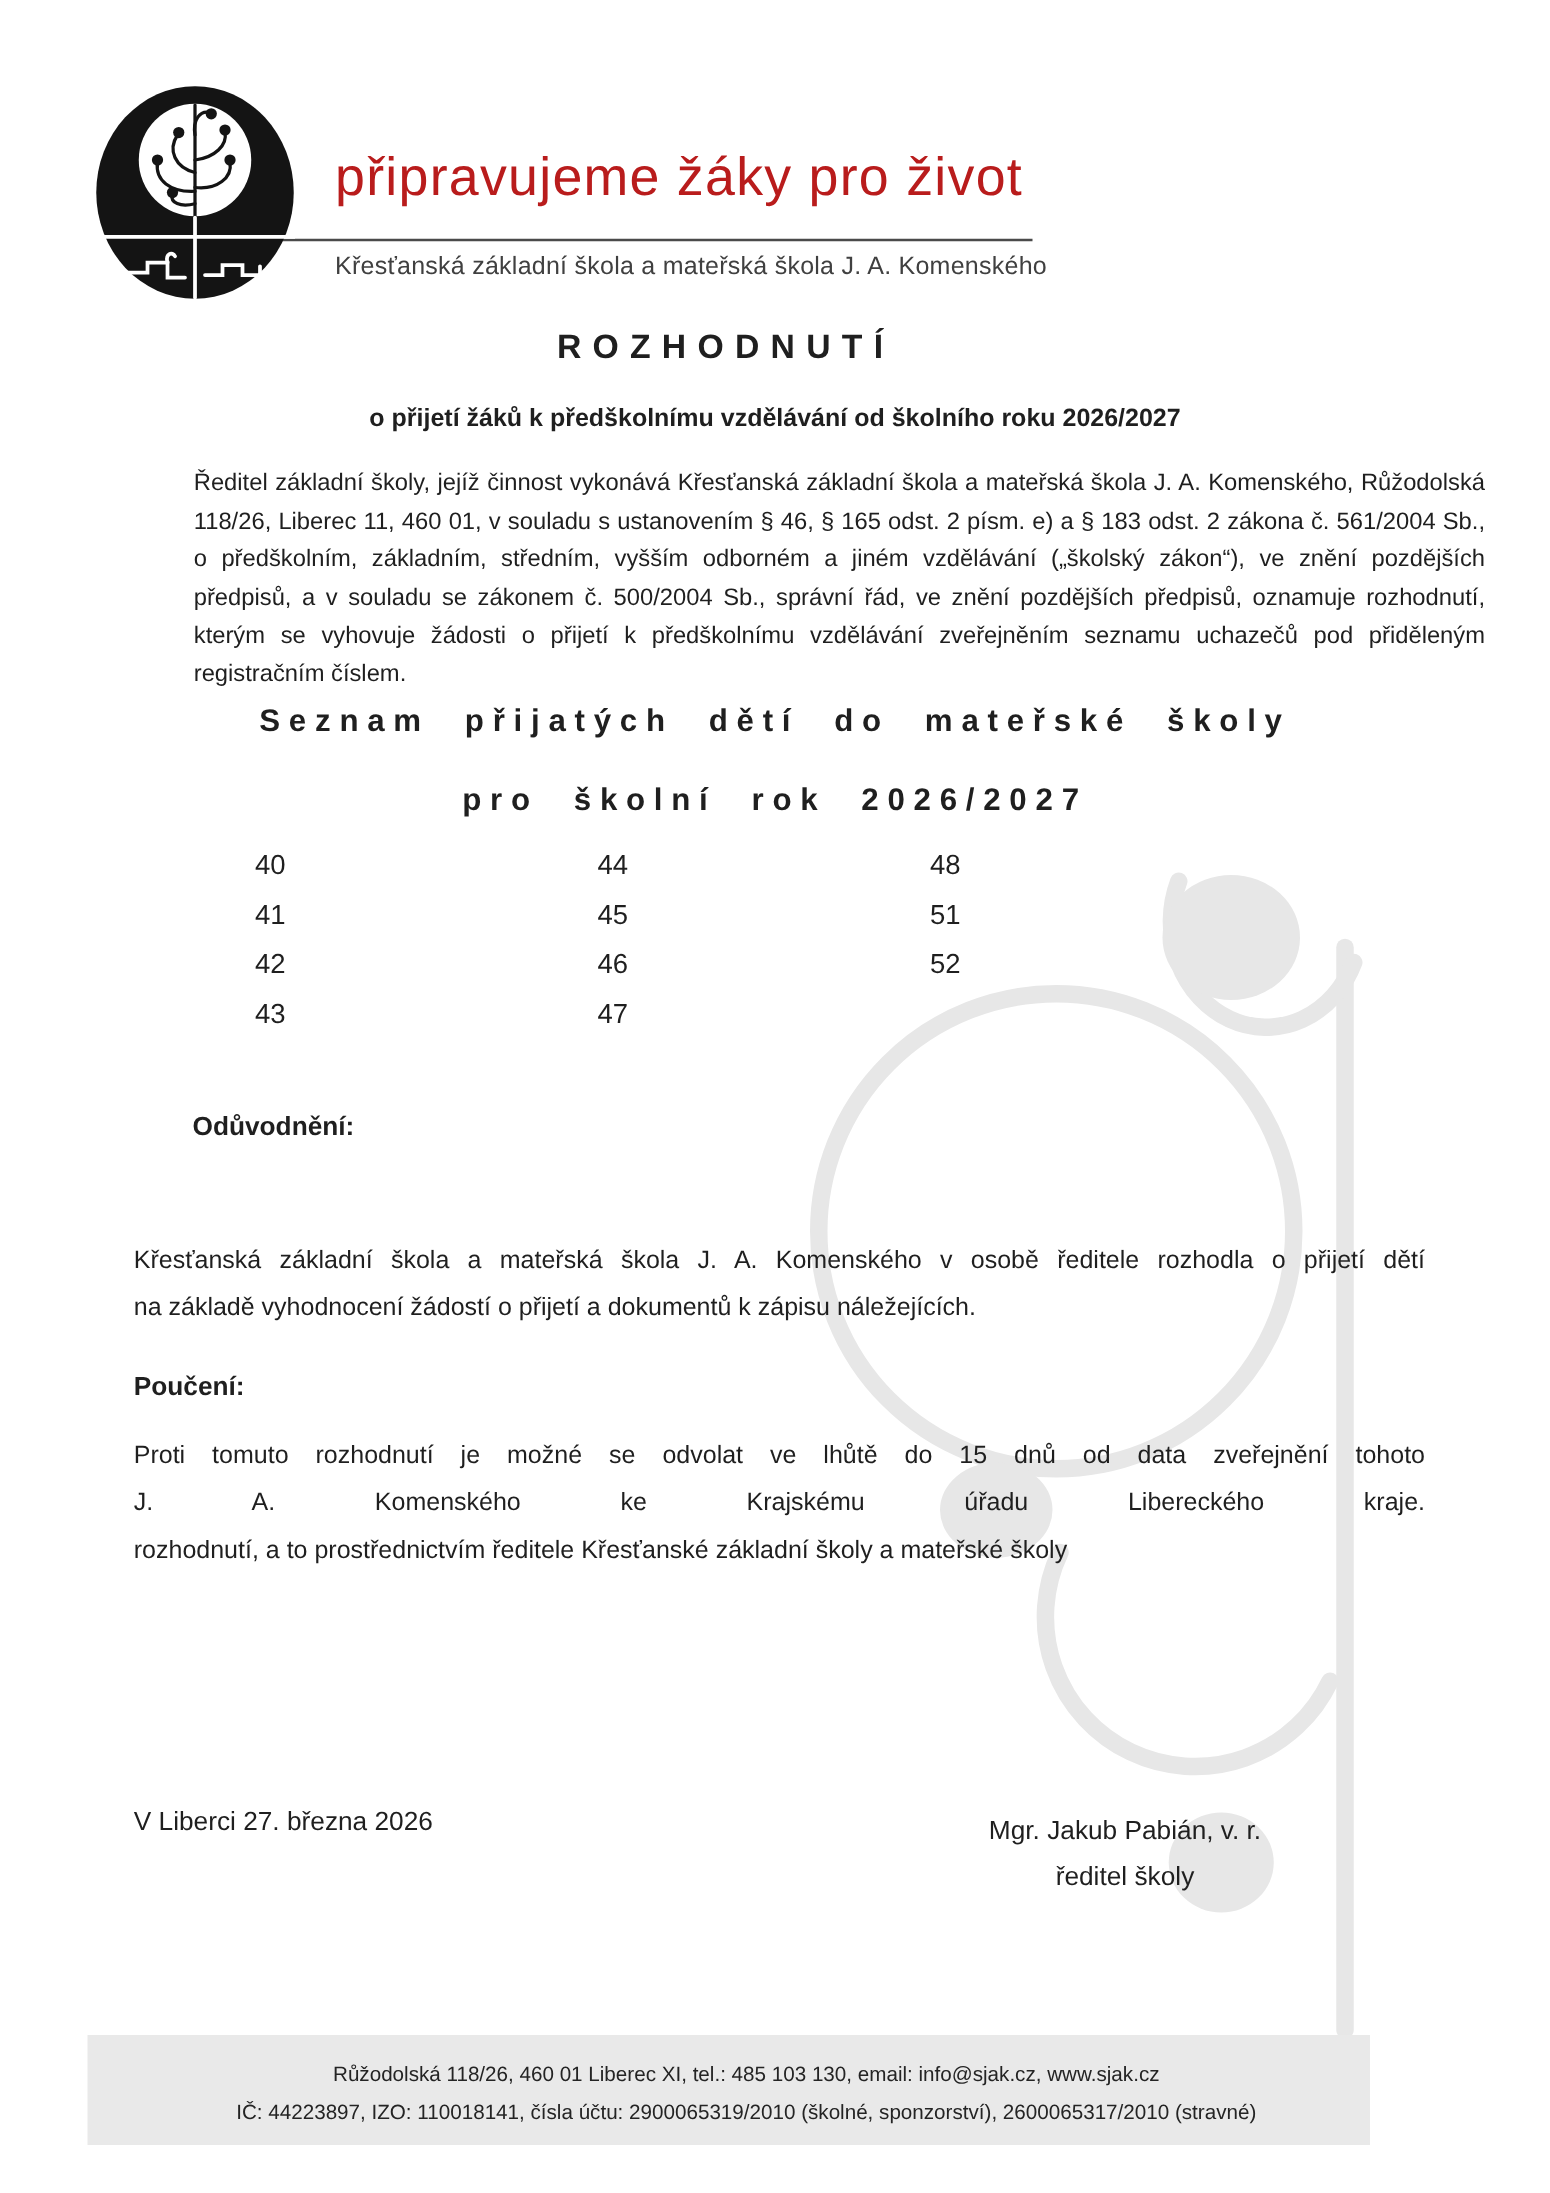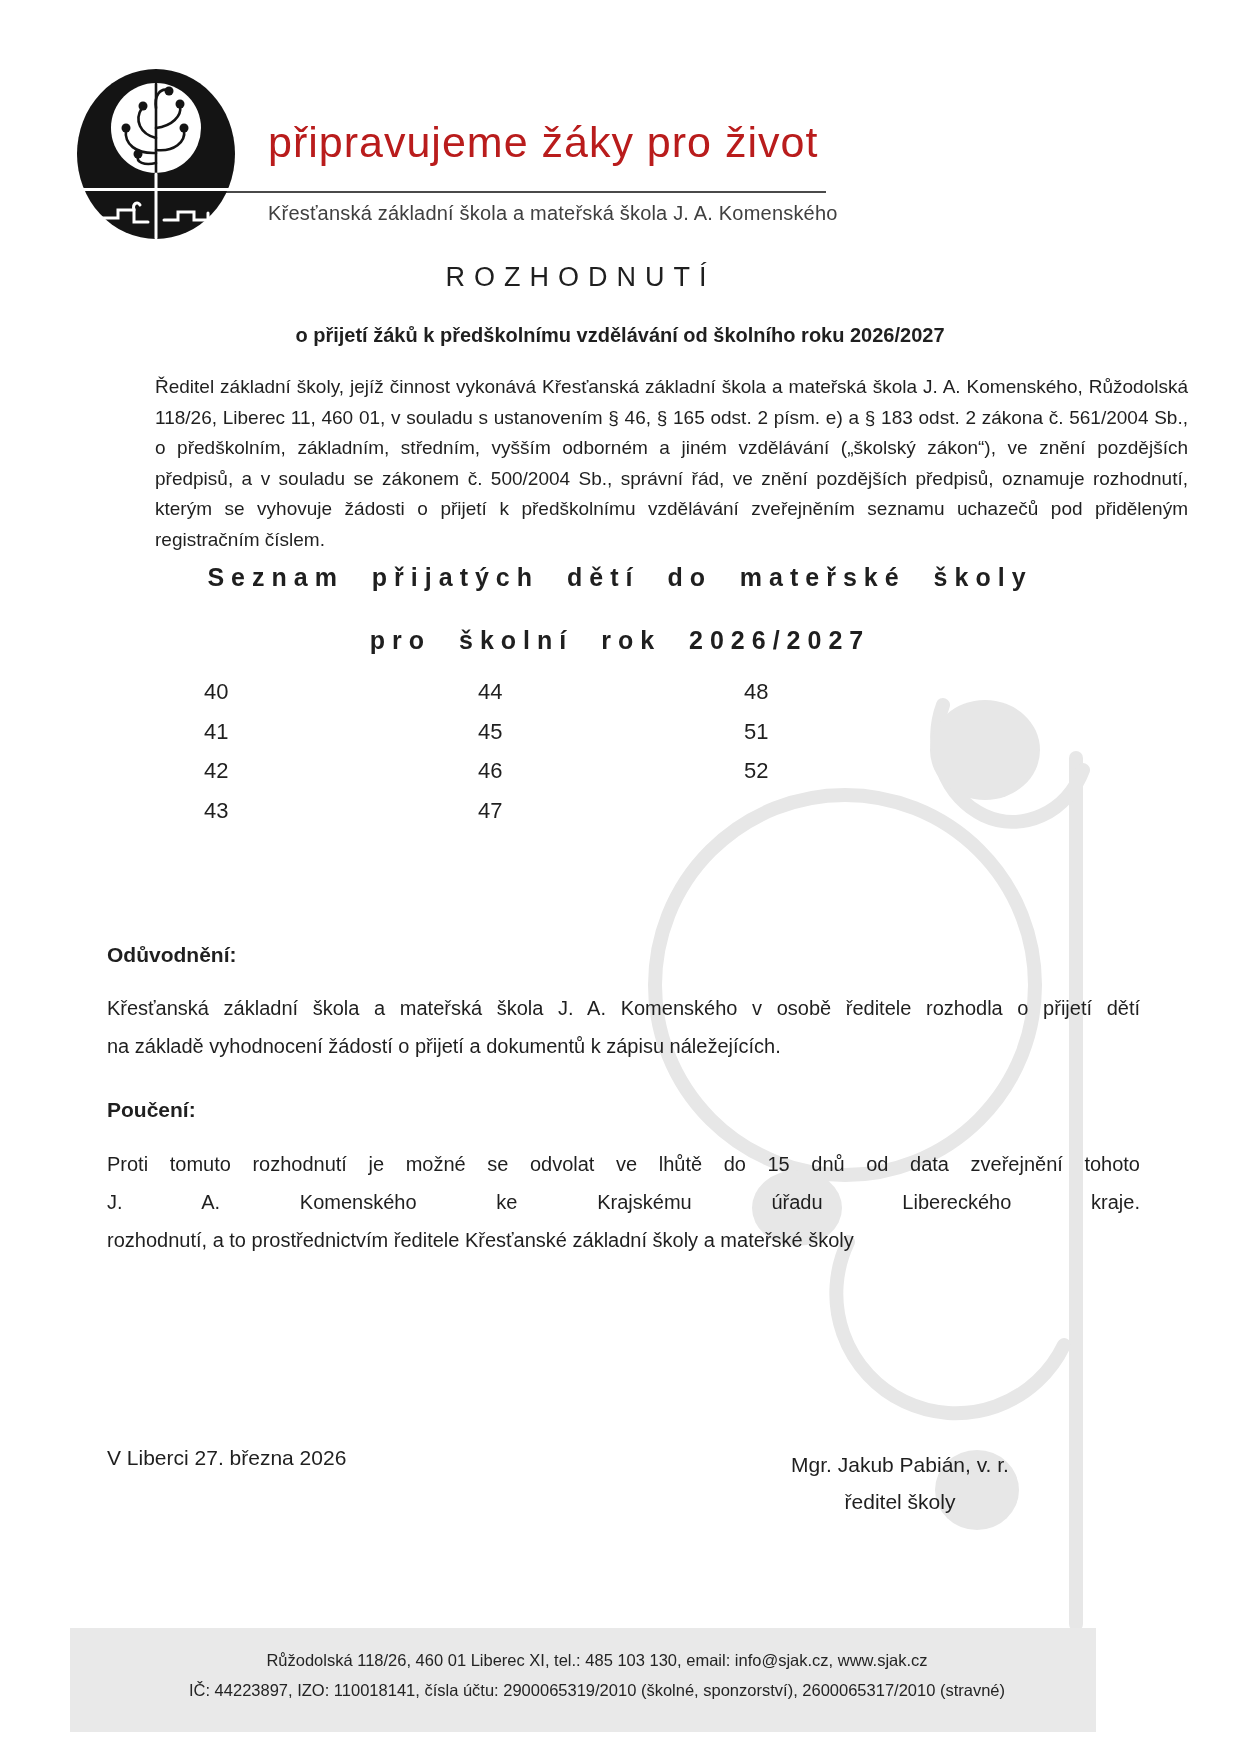--- a/index.html
+++ b/index.html
@@ -29,21 +29,21 @@
     position:absolute;left:100px;top:191px;width:726px;height:2px;
     background:#4a4a4a;z-index:1;
   }
   .school-name{
     position:absolute;left:268px;top:202px;width:600px;z-index:2;
     font-size:20px;letter-spacing:0.2px;color:#404040;
   }
   
   .doc-title{
     position:absolute;left:0;top:262px;width:1152px;z-index:2;
-    text-align:center;font-size:27px;font-weight:normal;
+    text-align:center;font-size:27px;font-weight:bold;
     letter-spacing:9px;text-indent:9px;
   }
   .doc-subtitle{
     position:absolute;left:0;top:324px;width:1240px;z-index:2;
     text-align:center;font-size:20px;font-weight:bold;
   }
   
   .intro{
     position:absolute;left:107px;top:372px;width:1033px;z-index:2;
     font-size:19px;line-height:30.6px;margin-left:48px;
@@ -62,36 +62,36 @@
     font-size:22px;line-height:39.5px;}
   .num-col{position:absolute;top:0;}
   .num-col.c1{left:204px;}
   .num-col.c2{left:478px;}
   .num-col.c3{left:744px;}
   
   .sec-heading{
     position:absolute;left:107px;width:1033px;z-index:2;
     font-size:21px;font-weight:bold;
   }
-  .sec-heading.oduv{top:943px;}
+  .sec-heading.oduv{top:890px;margin-left:47px;}
   .sec-heading.pouc{top:1098px;}
   .sec-par{
     position:absolute;left:107px;width:1033px;z-index:2;font-size:20px;
   }
   .sec-par.oduv{top:990px;line-height:37.5px;}
   .sec-par.pouc{top:1145px;line-height:38px;}
   
   .place-date{position:absolute;left:107px;top:1446px;z-index:2;font-size:21px;}
   .signature{
     position:absolute;left:690px;top:1446px;width:420px;z-index:2;
     text-align:center;font-size:21px;line-height:37px;
   }
   
   .footer{
-    position:absolute;left:70px;top:1628px;width:1026px;height:104px;z-index:2;
+    position:absolute;left:70px;top:1628px;width:1026px;height:88px;z-index:2;
     background:var(--footer_bg);
     text-align:center;font-size:16.5px;line-height:30px;color:#242424;
     padding-top:17px;box-sizing:border-box;padding-left:28px;
   }
 </style>
 </head>
 <body>
 
 <div class="page">
 

